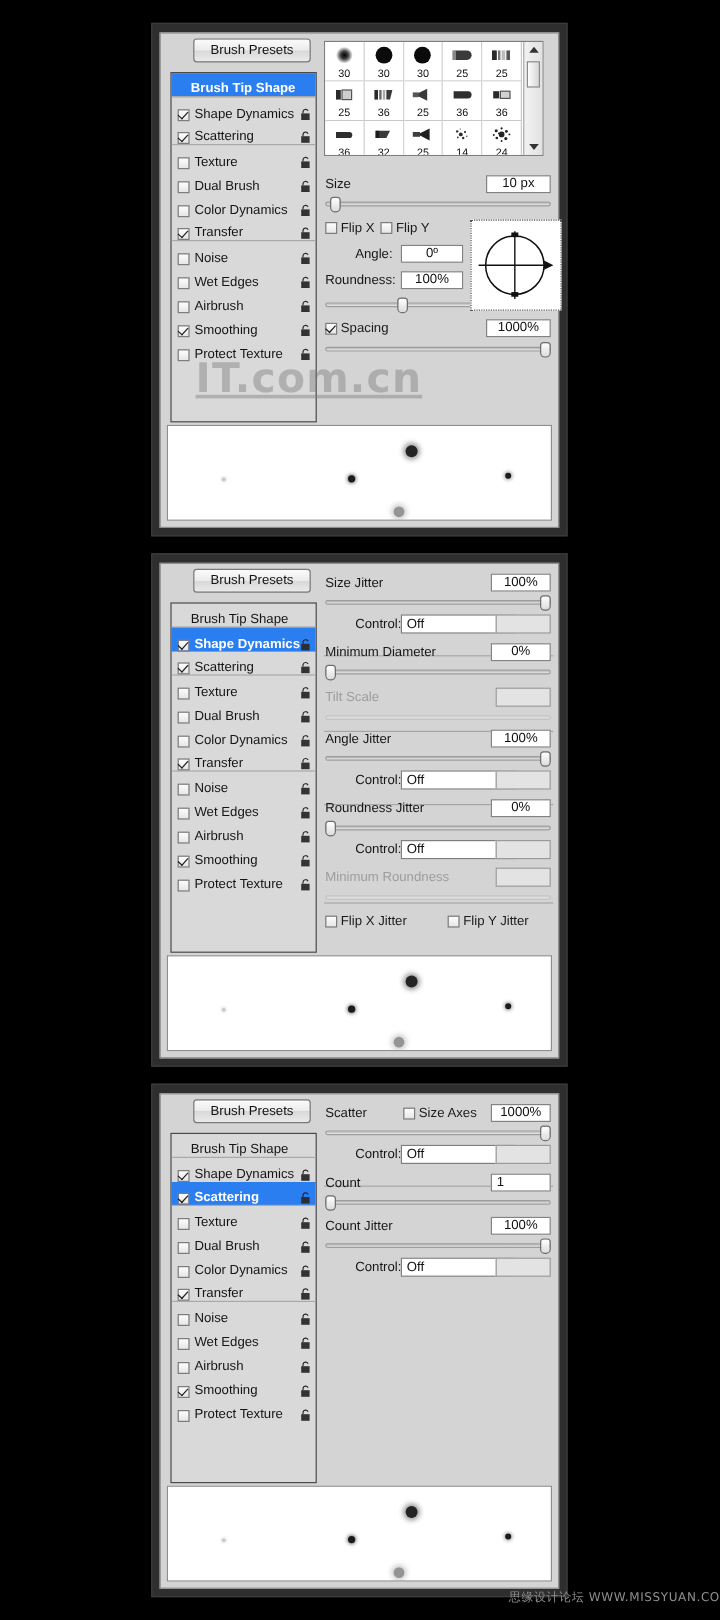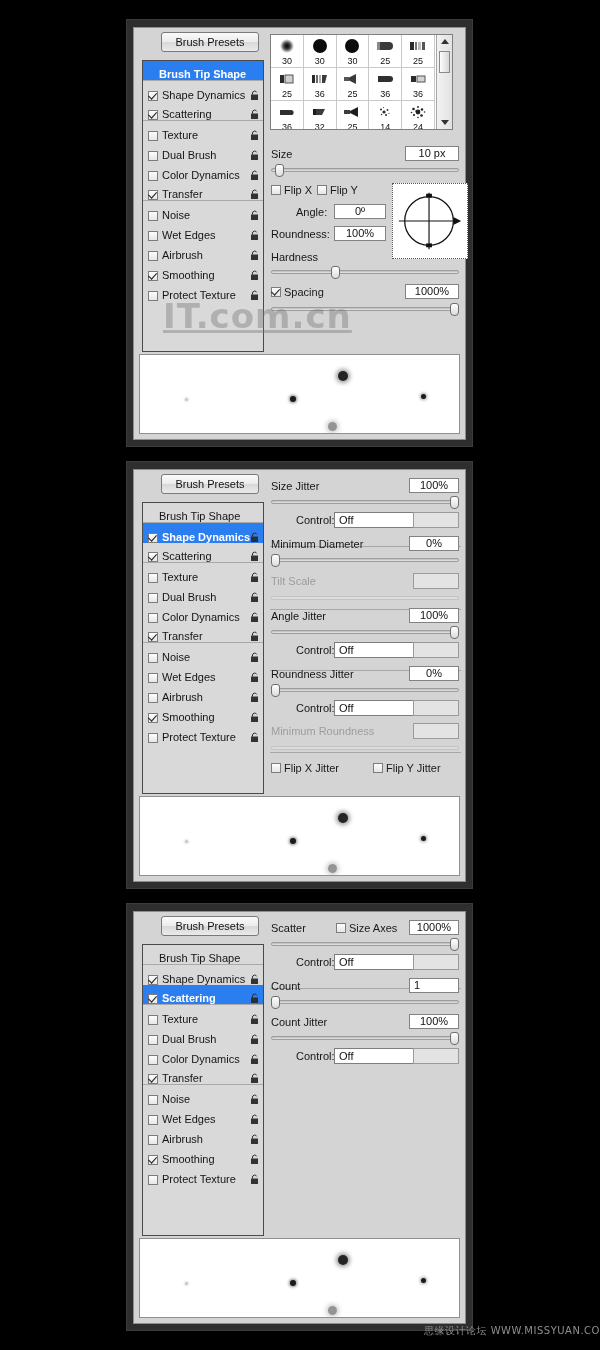--- a/index.html
+++ b/index.html
@@ -558,24 +558,20 @@
 
       <div style="position:relative;height:22px;">
         <span class="ctl-label" style="position:absolute;left:26px;top:4px;">Angle:</span>
         <div class="numbox" style="position:absolute;left:64px;top:2px;width:52px;">0º</div>
       </div>
       <div style="position:relative;height:24px;">
         <span class="ctl-label" style="position:absolute;left:1px;top:4px;">Roundness:</span>
         <div class="numbox" style="position:absolute;left:64px;top:2px;width:52px;">100%</div>
       </div>
 
-      <div style="position:relative;height:18px;">
-        <span class="ctl-label" style="position:absolute;left:1px;top:3px;">Hardness</span>
-        <div class="numbox" style="position:absolute;right:2px;top:1px;width:40px;border:none;background:transparent;text-align:right;">35%</div>
-      </div>
       <div class="slider" style="margin:0 2px 0 1px;">
         <div class="track"></div>
         <div class="knob" style="left:32%;"></div>
       </div>
 
       <div style="position:relative;height:20px;margin-top:6px;">
         <span class="inline-chk" style="position:absolute;left:1px;top:3px;">
           <span class="chk on"></span>
           <span>Spacing</span>
         </span>

